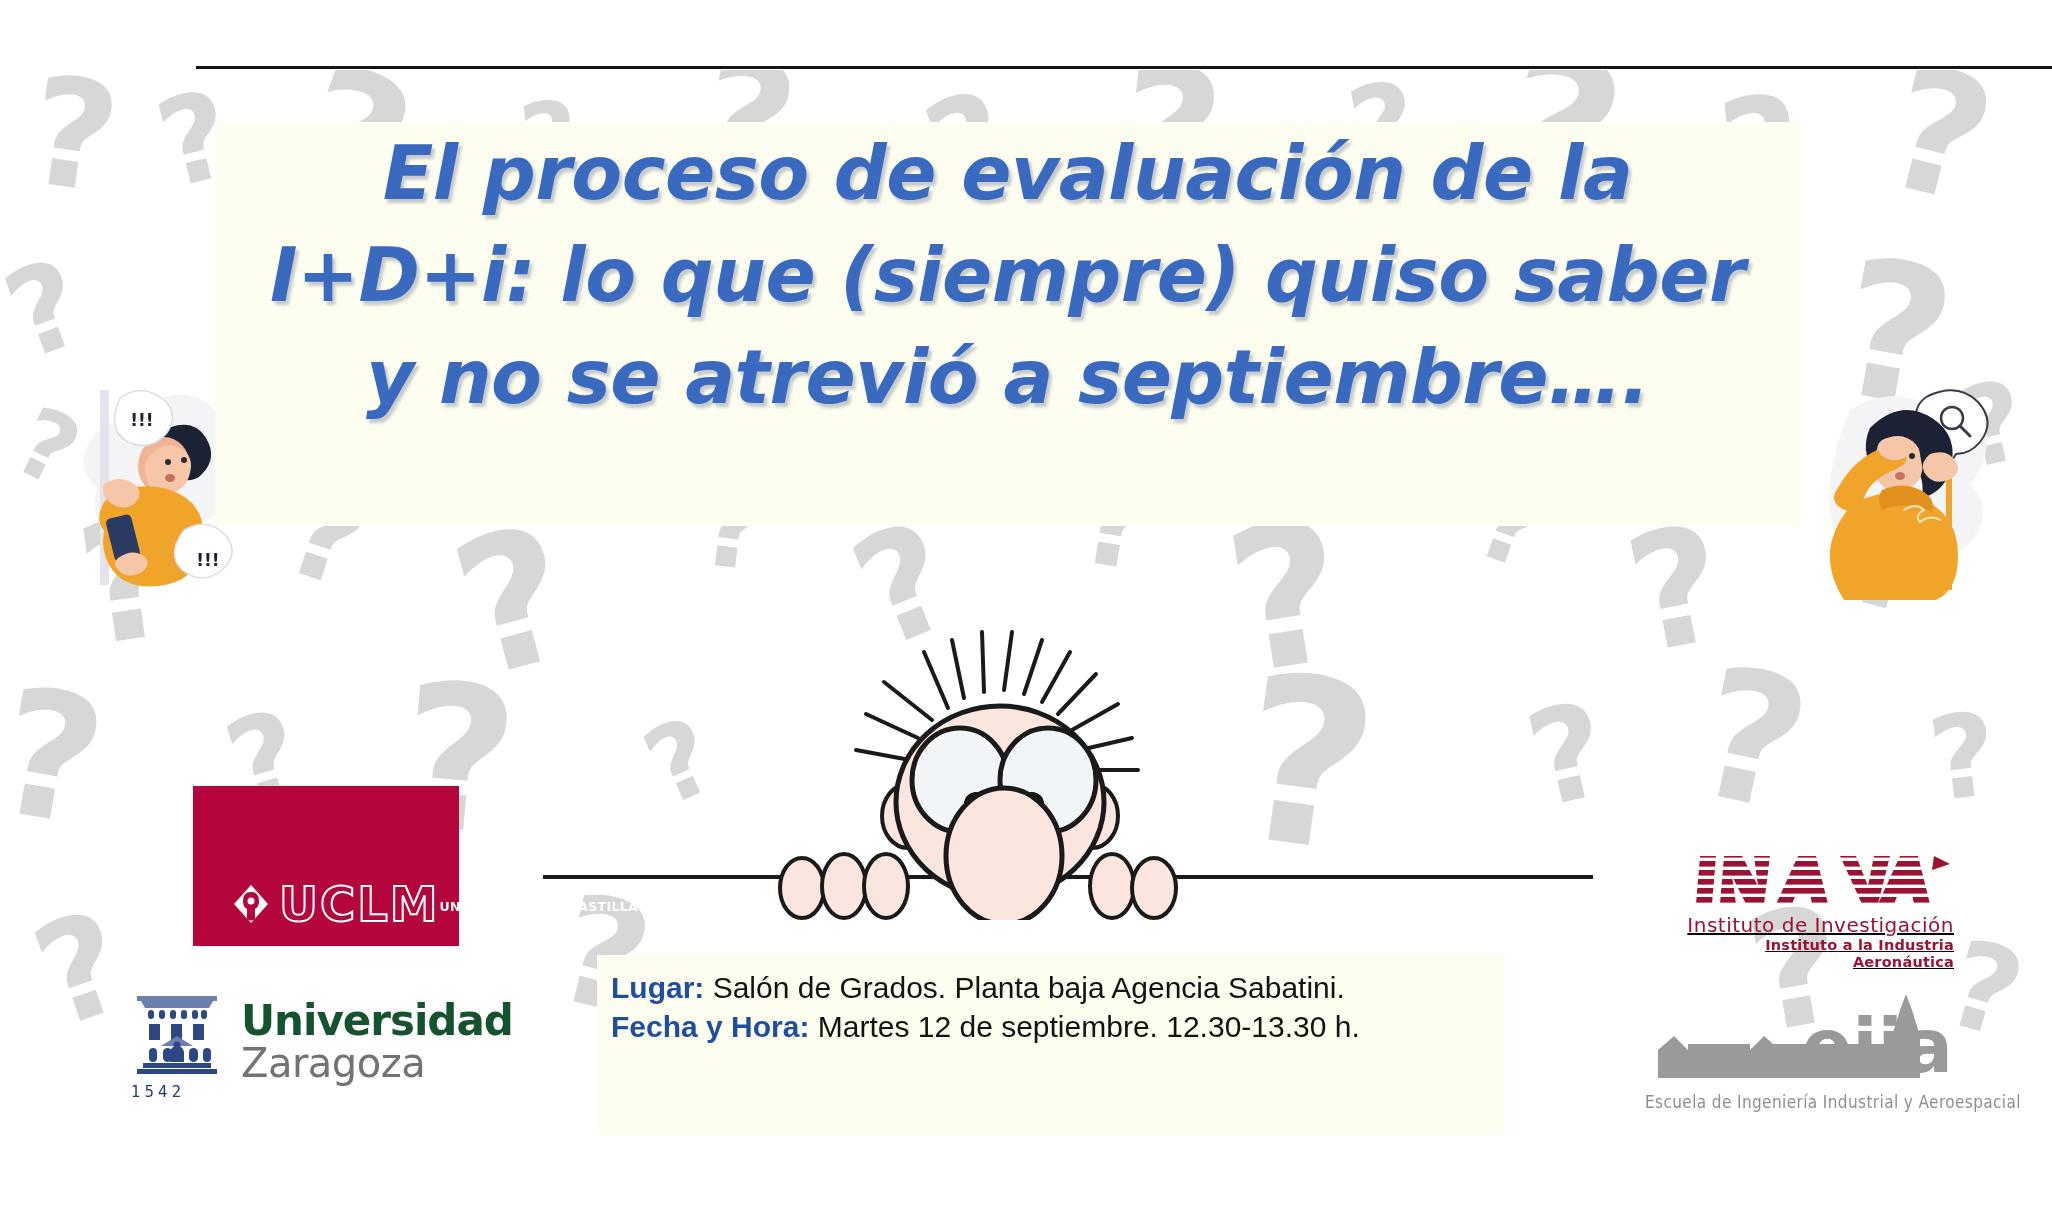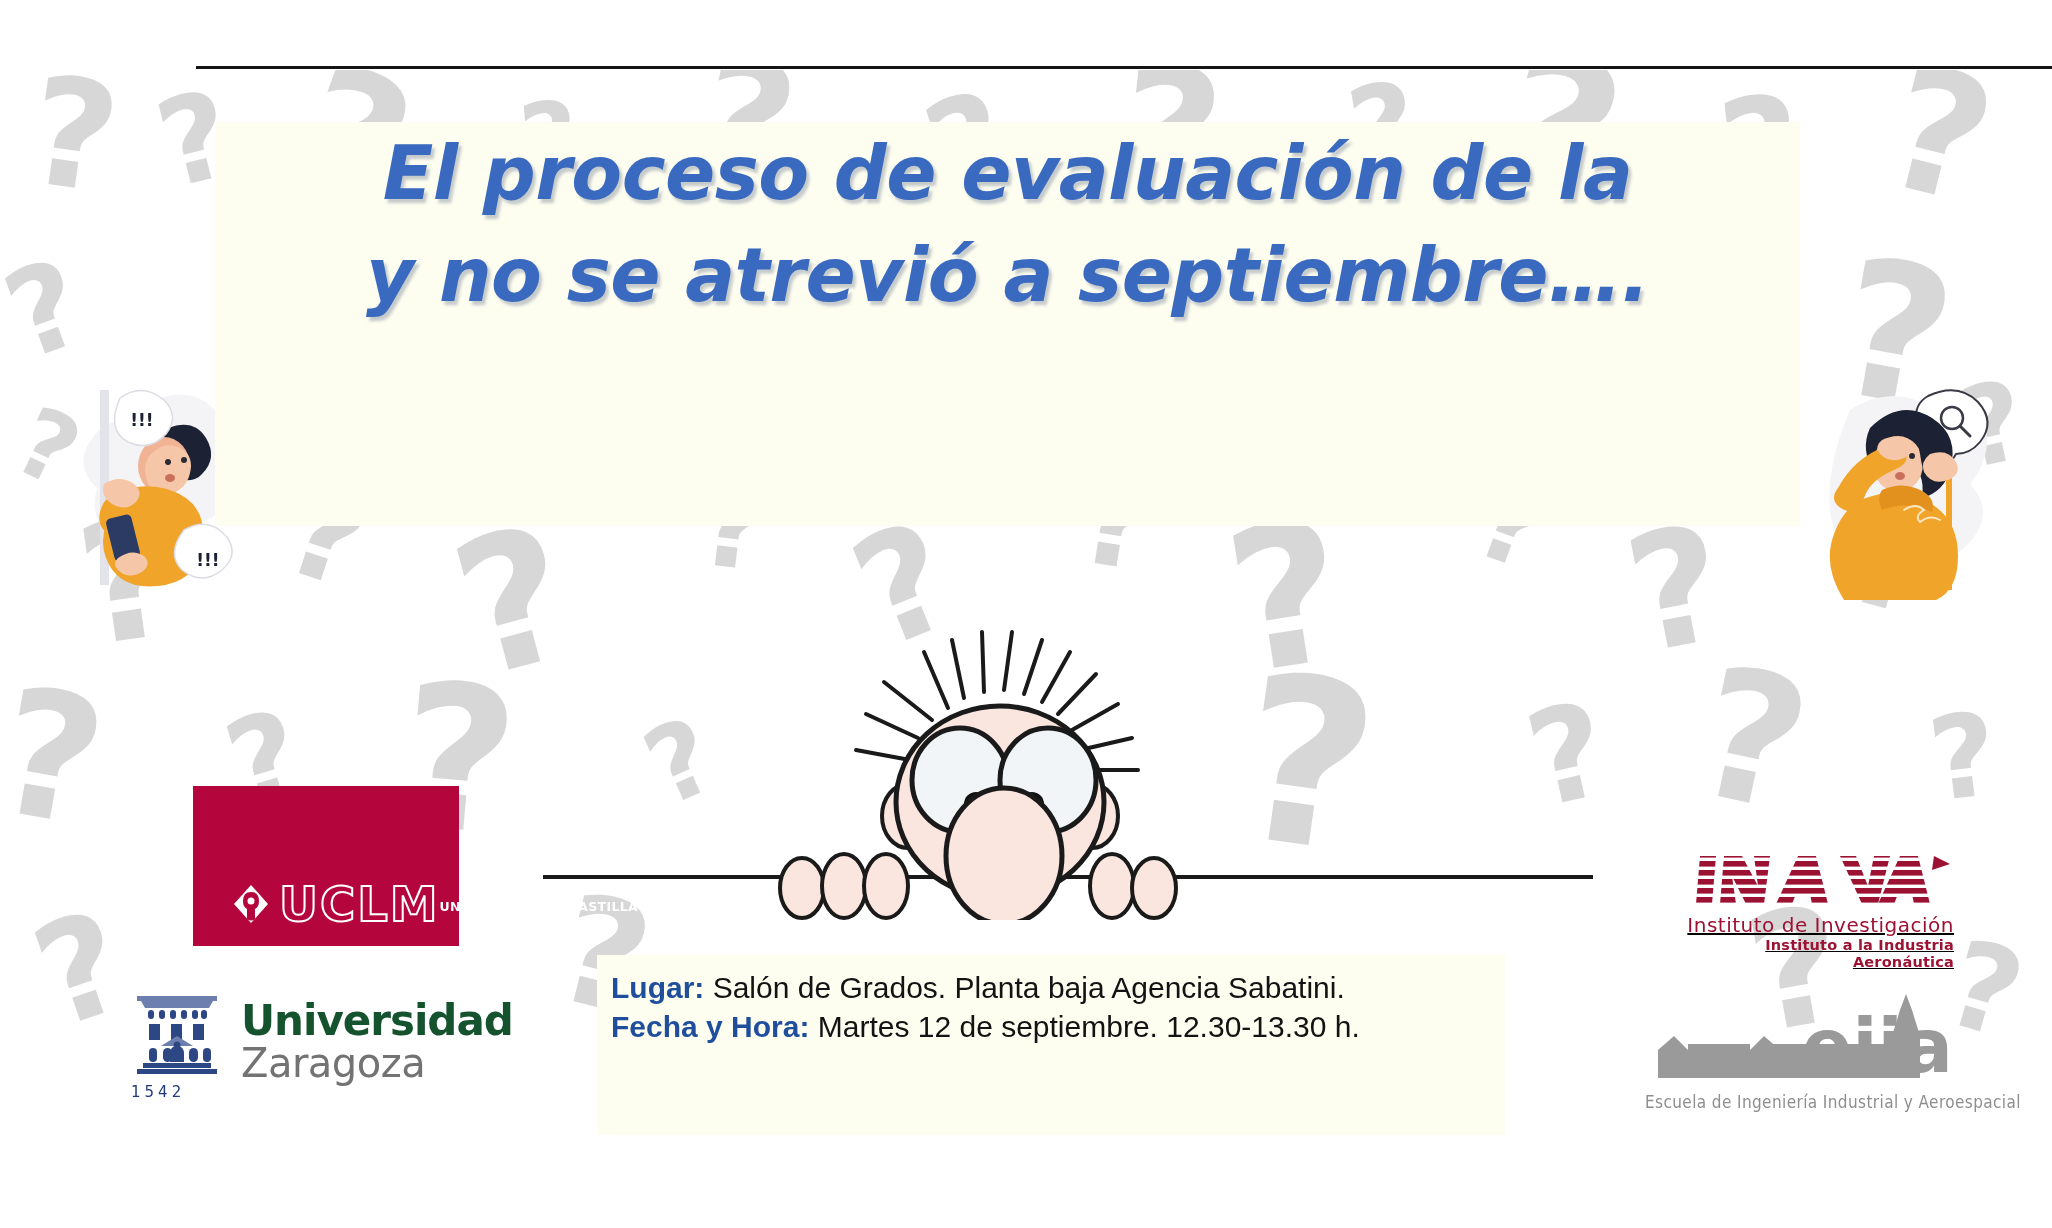--- a/index.html
+++ b/index.html
@@ -321,20 +321,21 @@
       <path d="M62 70 q16 -8 26 2 q8 10 -4 16 q-14 6 -24 -4 q-6 -8 2 -14 z" fill="#f6c6a8"></path>
 
       <path d="M110 84 q18 -6 26 8 q6 12 -8 18 q-16 6 -24 -8 q-4 -10 6 -18 z" fill="#f6c6a8"></path>
 
       <path d="M84 140 q12 -8 20 0 q-10 6 -4 12 q10 -8 20 -2" fill="none" stroke="#fde6c2" stroke-width="2" stroke-linecap="round"></path>
     </svg>
   </div>
 
   <div id="title-card">
     <div class="title-line">El proceso de evaluación de la</div>
+    <div class="title-line">I+D+i: lo que (siempre) quiso saber</div>
     <div class="title-line">y no se atrevió a septiembre….</div>
   </div>
 
   <div id="wall-line"></div>
 
   <div id="doodle">
     <svg viewBox="0 0 420 300" width="420" height="300">
       <g stroke="#1a1a1a" stroke-width="4" stroke-linecap="round">
         <line x1="188" y1="88" x2="164" y2="32"></line>
         <line x1="204" y1="78" x2="192" y2="20"></line>

